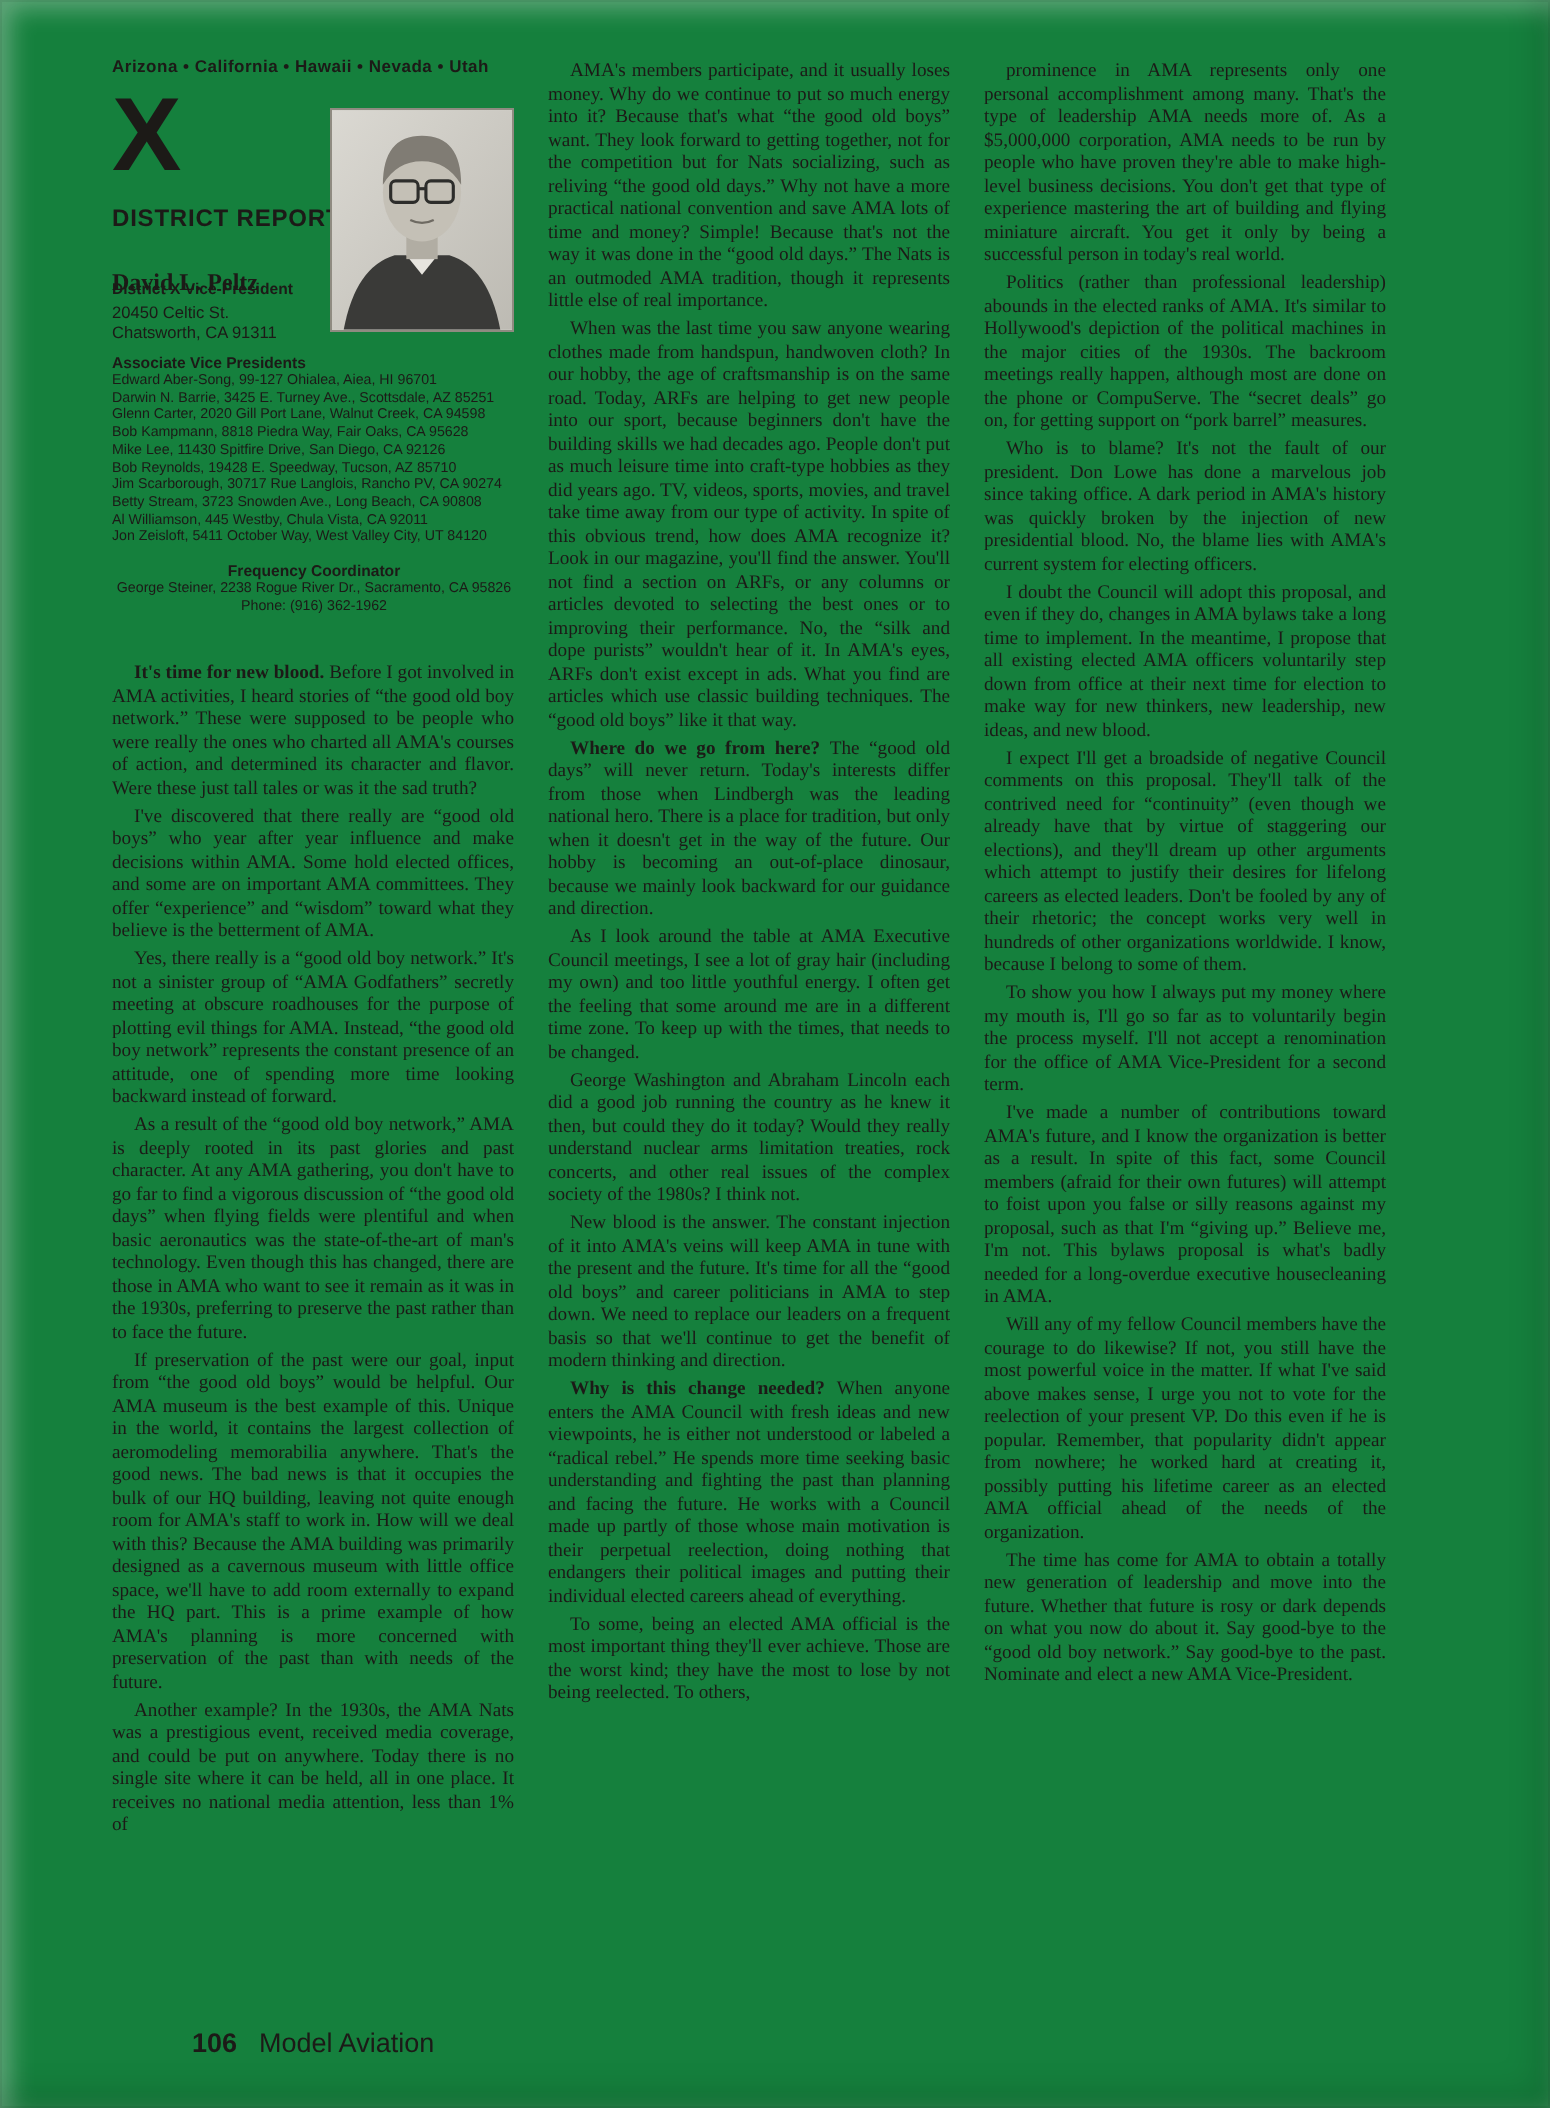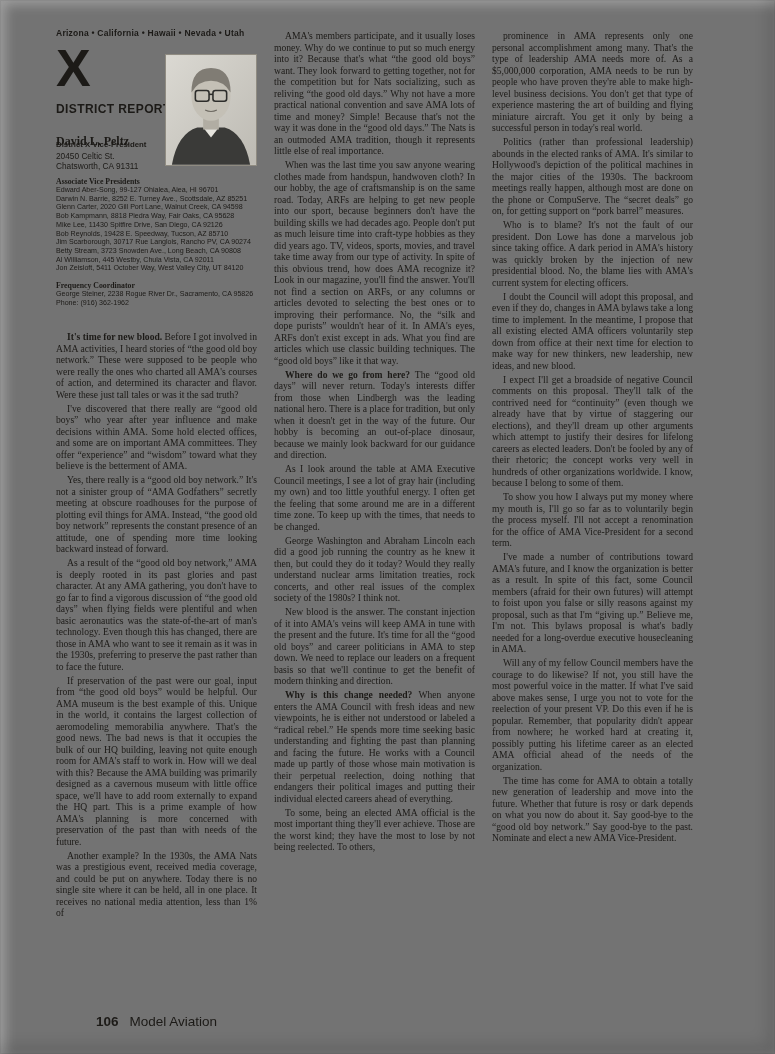--- a/index.html
+++ b/index.html
@@ -3,21 +3,21 @@
 <meta charset="utf-8">
 <style>
   * { box-sizing: border-box; }
   html, body { margin: 0; padding: 0; }
   body { background: #8f8e88; font-family: "Liberation Serif", serif; }
 
   .page {
     position: relative;
     width: 775px; height: 1054px;
     margin: 0 auto;
-    background: #737373;
+    background: #15803d;
     color: #1c1a17;
     overflow: hidden;
   }
   .page::after {
     content: "";
     position: absolute; inset: 0;
     pointer-events: none;
     box-shadow:
       inset 0 0 0 1px rgba(0,0,0,0.06),
       inset -6px -8px 16px rgba(0,0,0,0.14),
@@ -65,23 +65,23 @@
     background: #cfcdc6;
     overflow: hidden;
   }
   .photo svg { display: block; width: 100%; height: 100%; }
 
   .avp, .freq {
     position: absolute; left: 56px; width: 202px;
     overflow: hidden;
   }
   .avp { top: 177px; }
-  .freq { top: 281px; }
+  .freq { top: 281px; text-align: center; }
   .tiny-head {
-    font-family: Liberation Serif, serif;
+    font-family: Liberation Sans, sans-serif;
     font-weight: bold; font-size: 7.8px; line-height: 9px;
   }
   .avp .line, .freq .line {
     font-family: "Liberation Sans", sans-serif;
     font-size: 7.1px; line-height: 8.7px; white-space: nowrap;
   }
 
   .colbody {
     position: absolute; width: 201px;
     font-size: 9.6px; line-height: 11.5px;
@@ -135,21 +135,21 @@
       <rect x="48" y="36" width="14" height="11" rx="2.5" fill="none" stroke="#2d2d2b" stroke-width="1.6"></rect>
       <line x1="44" y1="40" x2="48" y2="40" stroke="#2d2d2b" stroke-width="1.6"></line>
       <path d="M40 56 Q46 59 52 56" stroke="#6e6a62" stroke-width="1.2" fill="none"></path>
     </svg>
   </div>
 
   <div class="avp">
     <div class="tiny-head">Associate Vice Presidents</div>
     <div>
         <div class="line">Edward Aber-Song, 99-127 Ohialea, Aiea, HI 96701</div>
-        <div class="line">Darwin N. Barrie, 8252 E. Turney Ave., Scottsdale, AZ 85251</div>
+        <div class="line">Darwin N. Barrie, 3425 E. Turney Ave., Scottsdale, AZ 85251</div>
         <div class="line">Glenn Carter, 2020 Gill Port Lane, Walnut Creek, CA 94598</div>
         <div class="line">Bob Kampmann, 8818 Piedra Way, Fair Oaks, CA 95628</div>
         <div class="line">Mike Lee, 11430 Spitfire Drive, San Diego, CA 92126</div>
         <div class="line">Bob Reynolds, 19428 E. Speedway, Tucson, AZ 85710</div>
         <div class="line">Jim Scarborough, 30717 Rue Langlois, Rancho PV, CA 90274</div>
         <div class="line">Betty Stream, 3723 Snowden Ave., Long Beach, CA 90808</div>
         <div class="line">Al Williamson, 445 Westby, Chula Vista, CA 92011</div>
         <div class="line">Jon Zeisloft, 5411 October Way, West Valley City, UT 84120</div>
       </div>
   </div>

